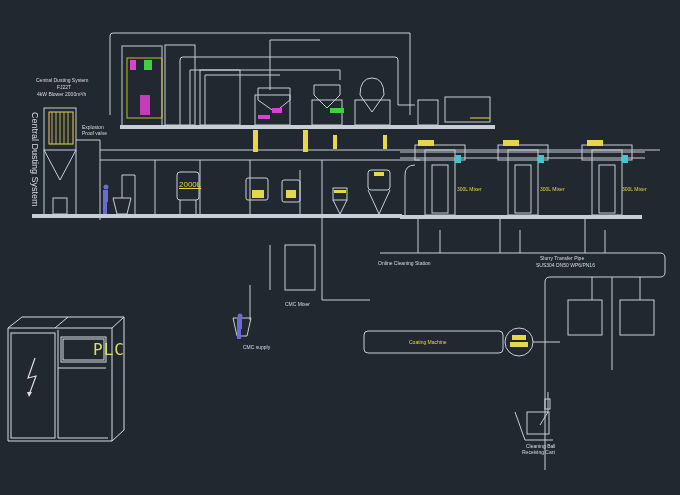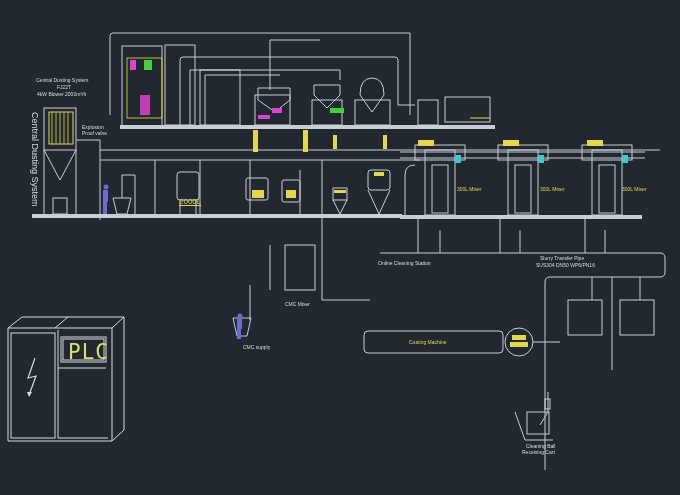--- a/index.html
+++ b/index.html
@@ -1,21 +1,21 @@
 <!DOCTYPE html>
 <html><head>
 <meta charset="utf-8">
 <style>
   html,body{margin:0;padding:0;background:#212830;}
   body{width:680px;height:495px;overflow:hidden;position:relative;font-family:"Liberation Sans",sans-serif;}
   #canvas{position:absolute;left:0;top:0;width:680px;height:495px;}
   .lbl{position:absolute;color:#d8dde3;font-size:5px;white-space:nowrap;line-height:1;}
   .ylbl{position:absolute;color:#e6d64a;font-size:5px;white-space:nowrap;line-height:1;}
   .vlabel{position:absolute;color:#d8dde3;font-size:9px;white-space:nowrap;transform:rotate(90deg);transform-origin:left top;}
-  .plc{position:absolute;color:#dede6a;font-size:21px;font-family:"DejaVu Sans Mono",monospace;letter-spacing:1px;}
+  .plc{position:absolute;color:#dede6a;font-size:16px;font-family:"DejaVu Sans Mono",monospace;letter-spacing:1px;margin-left:25px;}
   .tank-vol{position:absolute;color:#e6d64a;font-size:8px;font-family:"Liberation Sans",sans-serif;}
 </style>
 </head>
 <body>
 
 <svg id="canvas" viewBox="0 0 680 495" xmlns="http://www.w3.org/2000/svg">
   <g fill="none" stroke="#c8ced6" stroke-width="1">
 
     <path d="M110,115 L110,36 Q110,33 113,33 L410,33 L410,115"></path>
 
@@ -162,21 +162,21 @@
   </g>
 </svg>
 
 <div class="lbl" style="left:36px;top:78px;">Central Dusting System</div>
 <div class="lbl" style="left:57px;top:85px;">FJ22T</div>
 <div class="lbl" style="left:37px;top:92px;">4kW Blower 2000m³/h</div>
 <div class="vlabel" style="left:40px;top:112px;">Central Dusting System</div>
 <div class="lbl" style="left:82px;top:125px;">Explosion</div>
 <div class="lbl" style="left:82px;top:131px;">Proof valve</div>
 
-<div class="tank-vol" style="left:179px;top:197px;text-decoration:underline;">2000L</div>
+<div class="tank-vol" style="left:179px;top:180px;text-decoration:underline;">2000L</div>
 
 <div class="ylbl" style="left:457px;top:187px;">300L Mixer</div>
 <div class="ylbl" style="left:540px;top:187px;">300L Mixer</div>
 <div class="ylbl" style="left:622px;top:187px;">300L Mixer</div>
 
 <div class="lbl" style="left:378px;top:261px;">Online Cleaning Station</div>
 <div class="lbl" style="left:540px;top:256px;">Slurry Transfer Pipe</div>
 <div class="lbl" style="left:536px;top:263px;">SUS304 DN50  WP6/PN16</div>
 <div class="lbl" style="left:285px;top:302px;">CMC Mixer</div>
 <div class="lbl" style="left:243px;top:345px;">CMC supply</div>

